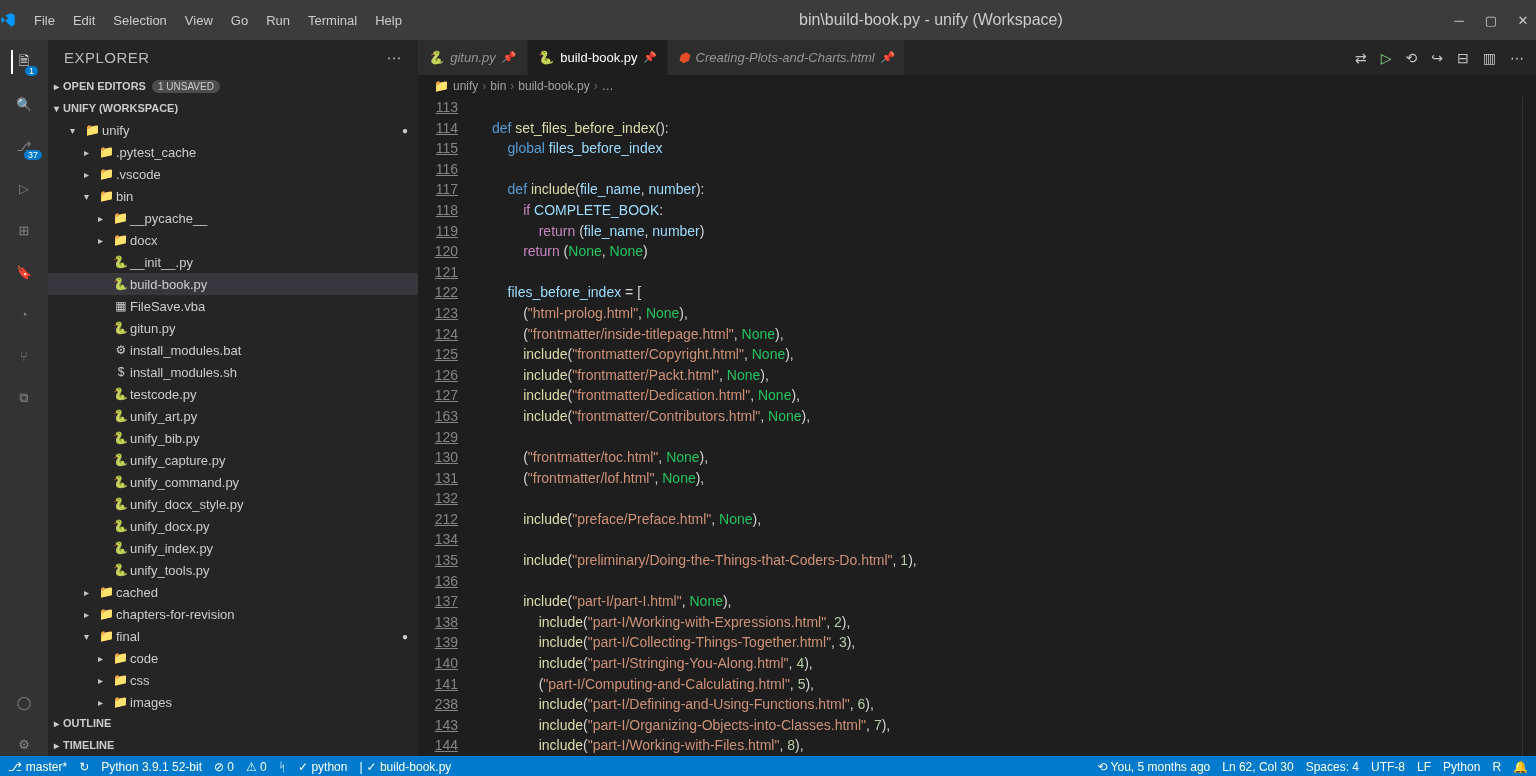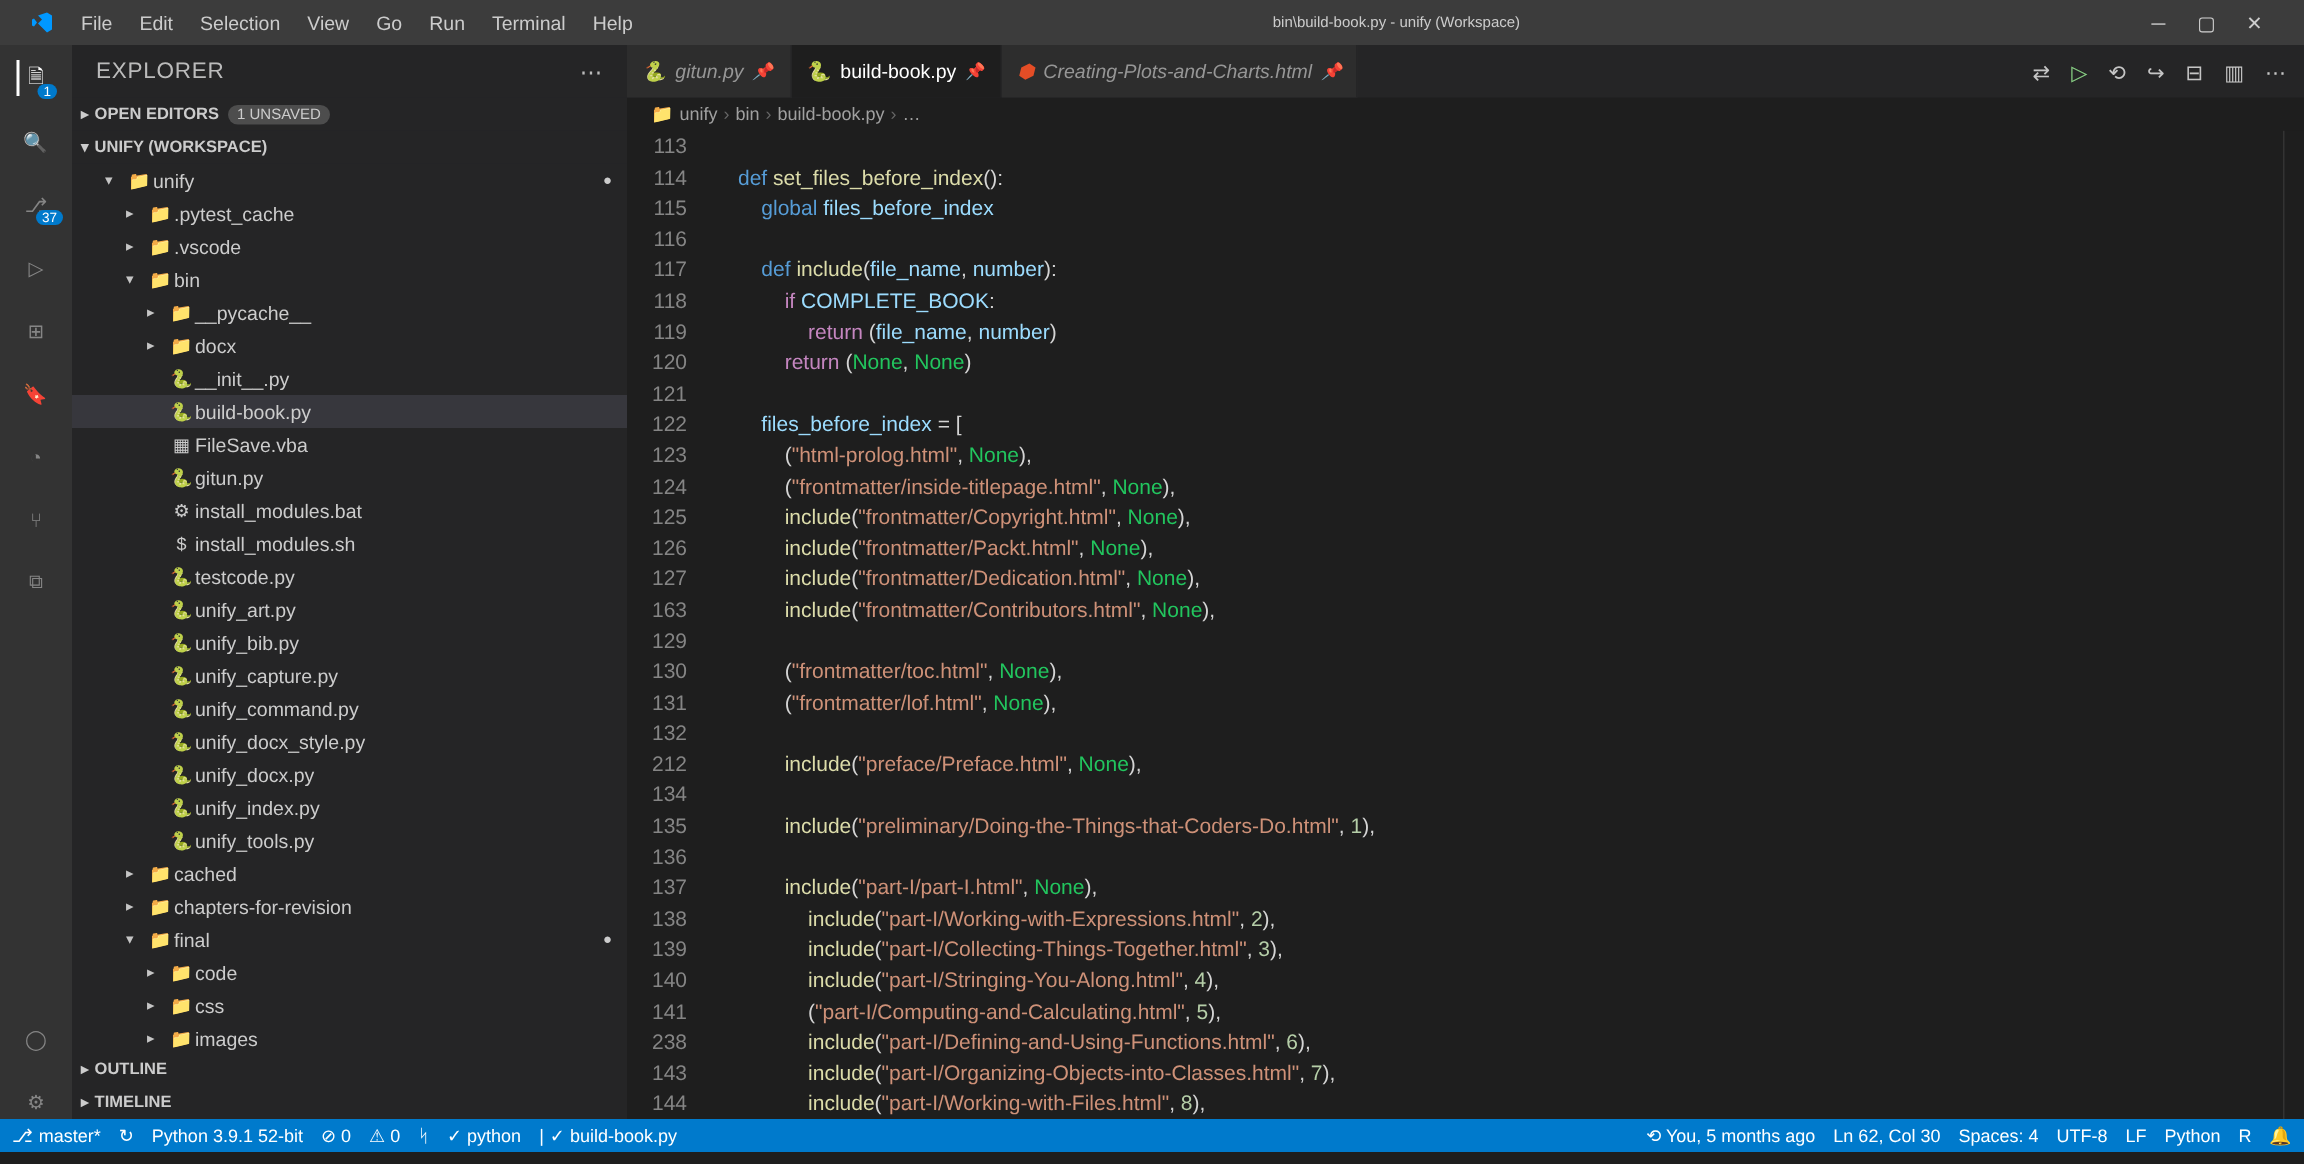--- a/index.html
+++ b/index.html
@@ -1,21 +1,21 @@
 <!DOCTYPE html>
 <html><head>
 <meta charset="utf-8">
 <style>
 * { margin: 0; padding: 0; box-sizing: border-box; font-family: "Segoe UI", sans-serif; }
 body { background: #1e1e1e; color: #cccccc; font-size: 13px; overflow: hidden; width: 1536px; height: 776px; }
-.titlebar { height: 30px; background: #3c3c3c; display: flex; align-items: center; padding: 0 20px; }
+.titlebar { height: 40px; background: #3c3c3c; display: flex; align-items: center; padding: 0 0; }
 .titlebar .logo { width: 16px; height: 16px; margin-right: 10px; }
 .menu { display: flex; gap: 2px; }
 .menu-item { padding: 4px 8px; cursor: pointer; }
-.title-center { flex: 1; text-align: center; color: #cccccc; font-size: 10px; }
+.title-center { flex: 1; text-align: center; color: #cccccc; font-size: 16px; }
 .win-controls { display: flex; gap: 18px; margin-right: 6px; }
 .win-btn { width: 14px; height: 14px; display: flex; align-items: center; justify-content: center; cursor: pointer; }
 
 .main { display: flex; height: 716px; }
 .activitybar { width: 48px; background: #333333; display: flex; flex-direction: column; align-items: center; padding-top: 10px; gap: 18px; }
 .activitybar .icon { width: 24px; height: 24px; color: #858585; cursor: pointer; display:flex; align-items:center; justify-content:center; }
 .activitybar .icon.active { color: #ffffff; border-left: 2px solid #fff; margin-left:-2px; padding-left:0; }
 .activitybar .spacer { flex: 1; }
 .badge { position:absolute; background:#007acc; color:#fff; border-radius:8px; font-size:9px; padding:0 4px; margin-left:12px; margin-top:-8px;}
 
@@ -39,21 +39,21 @@
 .tabs { height: 35px; background: #252526; display: flex; align-items: stretch; }
 .tab { display: flex; align-items: center; padding: 0 10px; gap: 6px; background: #2d2d2d; border-right: 1px solid #252526; cursor:pointer; font-size:13px; color:#969696; font-style: italic; min-width: 110px; }
 .tab.active { background: #1e1e1e; color: #ffffff; font-style: normal; }
 .tab .pin, .tab .close { font-size: 11px; color:#c5c5c5; }
 .tab-actions { margin-left: auto; display: flex; align-items: center; gap: 14px; padding: 0 12px; color:#c5c5c5; }
 .tab-actions span { cursor:pointer; font-size:14px; }
 .breadcrumb { height: 22px; display: flex; align-items: center; padding: 0 16px; font-size: 12px; color: #a0a0a0; gap: 4px; }
 .breadcrumb .sep { color:#666; }
 .code { flex: 1; display: flex; font-family: Consolas, monospace; font-size: 14px; line-height: 20.6px; overflow:hidden; }
 .gutter { width: 58px; text-align: right; padding-right: 18px; color: #858585; user-select:none; }
-.gutter div { height: 20.6px; }
+.gutter div { height: 20.6px; text-decoration: underline; }
 .lines { flex: 1; white-space: pre; }
 .lines div { height: 20.6px; margin-left: 16px; }
 .minimap-strip { width:14px; background:#1e1e1e; border-left:1px solid #333; }
 
 .kw { color: #569cd6; }
 .fn { color: #dcdcaa; }
 .var { color: #9cdcfe; }
 .str { color: #ce9178; }
 .num { color: #b5cea8; }
 .const { color: #22c55e; }

